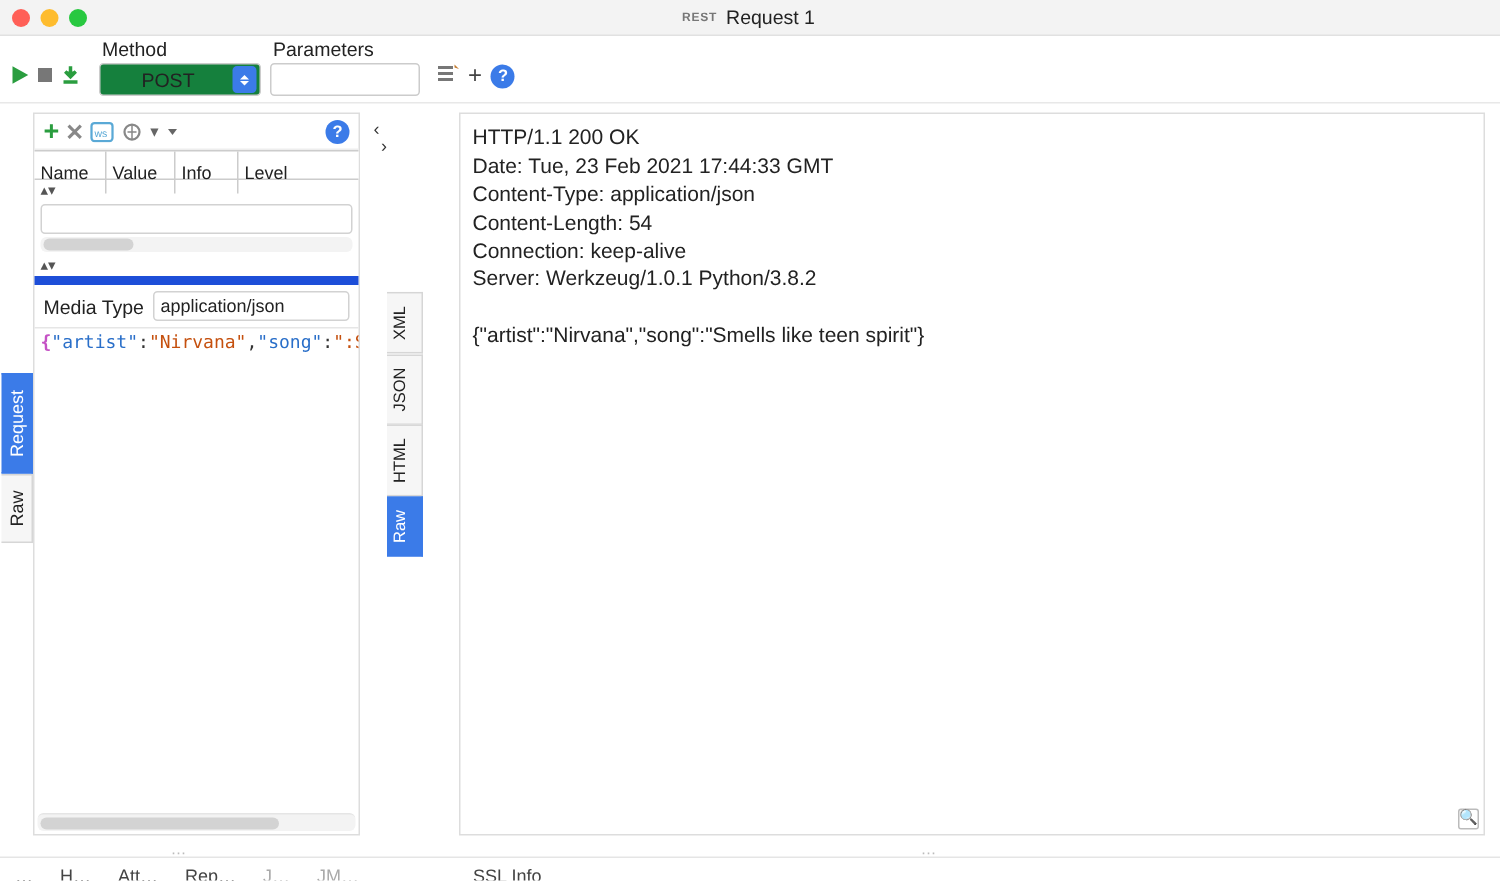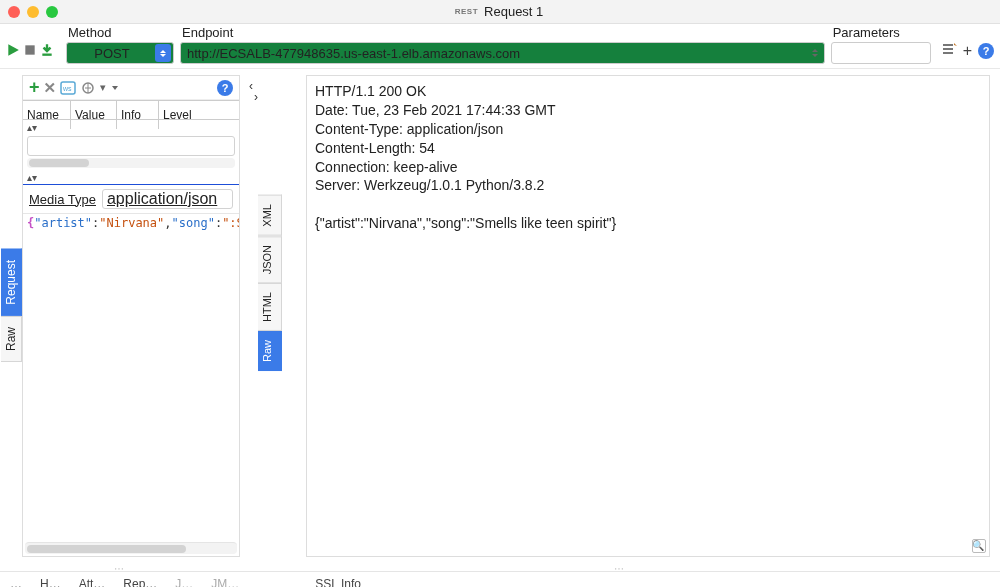--- a/index.html
+++ b/index.html
@@ -241,31 +241,30 @@
     left: 2px; top: 1px;
     width: 60px; height: 8px;
     background: #d3d3d3;
     border-radius: 4px;
   }
   .media-row {
     display: flex;
     align-items: center;
     gap: 6px;
     padding: 4px 6px;
-    border-top: 1px solid #1d4ed8;
-    text-decoration: underline;
+    border-top: 6px solid #1d4ed8;
   }
   .media-row .label { font-size: 13px; }
   .media-row .mini-input {
     flex: 1;
     height: 20px;
     border: 1px solid #d2d2d2;
     border-radius: 3px;
     padding: 0 4px;
-    font-size: 16px;
+    font-size: 12px;
     display: flex;
     align-items: center;
   }
   .body-area {
     font-family: Menlo, monospace;
     font-size: 12px;
     padding: 2px 4px;
     white-space: nowrap;
     overflow: hidden;
     border-top: 1px solid #e6e6e6;
@@ -420,30 +419,20 @@
     <div class="field-label">Method</div>
     <div class="select">
       <span>POST</span>
       <span class="select-arrows">
           <span class="up"></span>
           <span class="down"></span>
         </span>
     </div>
   </div>
 
-  <div class="field-group endpoint-group">
-    <div class="field-label">Endpoint</div>
-    <div class="select">
-      <span>http://ECSALB-477948635.us-east-1.elb.amazonaws.com</span>
-      <span class="endpoint-arrows">
-          <span class="up"></span>
-          <span class="down"></span>
-        </span>
-    </div>
-  </div>
 
 
   <div class="field-group params-group">
     <div class="field-label">Parameters</div>
     <div class="input">
       <span></span>
     </div>
   </div>
 
   <div class="right-tools">

